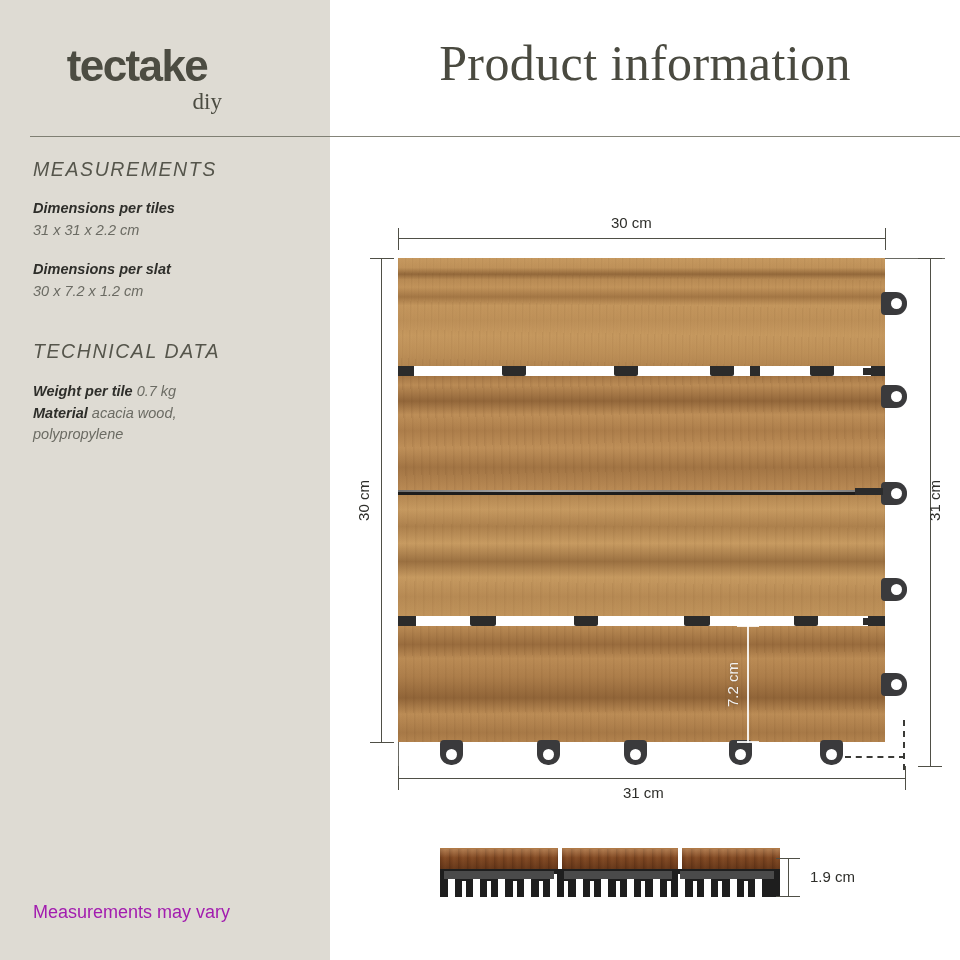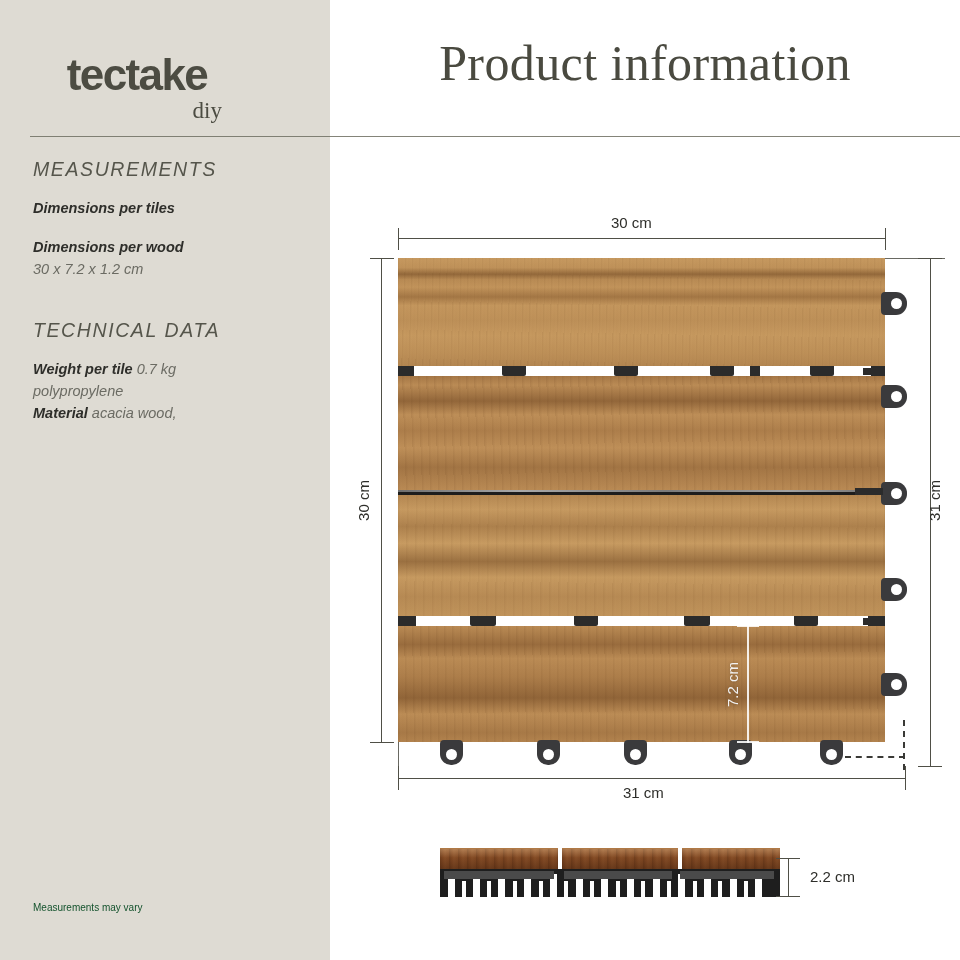--- a/index.html
+++ b/index.html
@@ -9,21 +9,21 @@
     font-family:"Liberation Sans",sans-serif;
     -webkit-font-smoothing:antialiased;
   }
   .page{position:relative;width:960px;height:960px;background:#fff;}
 
   
   .sidebar{
     position:absolute;left:0;top:0;width:330px;height:960px;
     background:#dedbd3;
   }
-  .logo-wrap{position:absolute;left:0;top:53px;width:274px;text-align:center;}
+  .logo-wrap{position:absolute;left:0;top:44px;width:274px;text-align:center;}
   .logo-main{
     font-family:"Liberation Sans",sans-serif;
     font-weight:bold;font-size:44px;letter-spacing:-1.6px;
     color:#4c4c42;line-height:1;margin:0;
   }
   .logo-sub{
     font-family:"Liberation Serif",serif;
     font-size:23px;color:#4c4c42;line-height:1;
     margin:2px 0 0 0;padding-right:52px;text-align:right;
   }
@@ -36,21 +36,21 @@
     font-size:19.5px;letter-spacing:1.6px;color:#55554b;
     font-weight:normal;margin:0;line-height:1.2;
   }
   .blk{margin-top:17px;}
   .bold{font-weight:bold;color:#2e2e2a;font-size:14.5px;line-height:1.5;}
   .light{font-weight:normal;color:#6b6b63;font-size:14.5px;line-height:1.5;}
   .line{font-size:14.5px;line-height:1.5;color:#6b6b63;}
   .gap-l{height:38px;}
   .footnote{
     position:absolute;left:33px;top:902px;
-    font-size:10px;color:#14532d;
+    font-size:18px;color:#a21caf;
   }
 
   
   .rightpanel{position:absolute;left:330px;top:0;width:630px;height:960px;background:#fff;}
   .title{
     position:absolute;left:0;top:36px;width:630px;text-align:center;
     font-family:"Liberation Serif",serif;
     font-size:50px;color:#4a4a40;letter-spacing:.4px;
     margin:0;line-height:1.1;
   }
@@ -235,39 +235,40 @@
       <div class="logo-sub">diy</div>
     </div>
 
     <div class="side-divider"></div>
 
     <div class="side-body">
 
       <div class="sec-head">MEASUREMENTS</div>
       <div class="blk">
         <div class="bold">Dimensions per tiles</div>
+        <div class="light">31 x 31 x 2.2 cm</div>
       </div>
       <div class="blk">
-        <div class="bold">Dimensions per wood</div>
+        <div class="bold">Dimensions per slat</div>
         <div class="light">30 x 7.2 x 1.2 cm</div>
       </div>
 
       <div class="gap-l"></div>
 
       <div class="sec-head">TECHNICAL DATA</div>
       <div class="blk">
         <div class="line">
           <span class="bold">Weight per tile</span> 
           <span class="light">0.7 kg</span>
         </div>
-        <div class="line light">polypropylene</div>
         <div class="line">
           <span class="bold">Material</span> 
           <span class="light">acacia wood,</span>
         </div>
+        <div class="line light">polypropylene</div>
       </div>
 
       <div class="gap-l"></div>
 
       <div class="blk">
       </div>
 
     </div>
 
     <div class="footnote">Measurements may vary</div>
@@ -395,17 +396,17 @@
         <div class="pnotch" style="left:315px;"></div>
         <div class="pribline" style="left:4px;width:110px;"></div>
         <div class="pribline" style="left:124px;width:108px;"></div>
         <div class="pribline" style="left:240px;width:94px;"></div>
       </div>
     </div>
 
     <div class="dimline-v" style="left:788px;top:858px;height:38px;"></div>
     <div class="tick-h" style="left:776px;top:858px;width:24px;"></div>
     <div class="tick-h" style="left:776px;top:896px;width:24px;"></div>
-    <div class="dimlabel" style="left:810px;top:868px;">2.2 cm</div>
+    <div class="dimlabel" style="left:810px;top:868px;">1.9 cm</div>
 
   </div>
 
 </div>
 
 </body></html>

